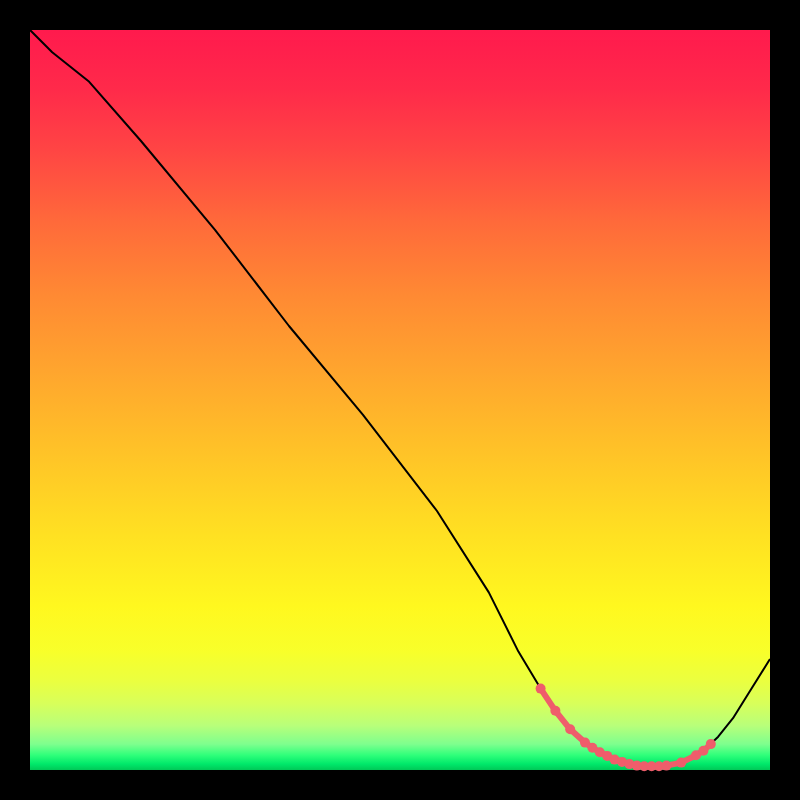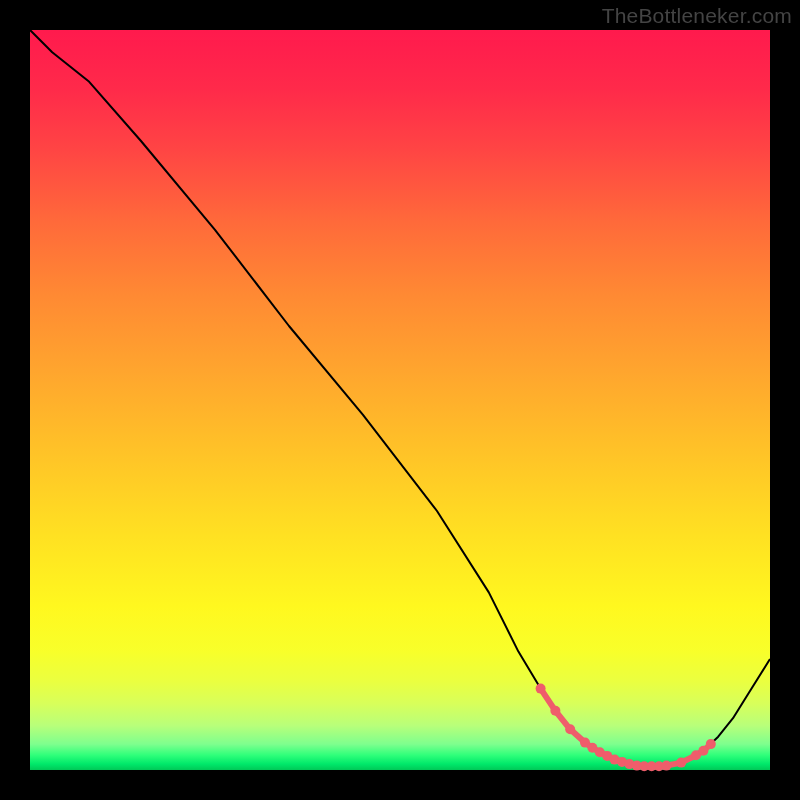--- a/index.html
+++ b/index.html
@@ -88,14 +88,13 @@
           <circle cx="621.6" cy="736.3" r="5" fill="#ef5d6b"></circle>
           <circle cx="629.0" cy="736.3" r="5" fill="#ef5d6b"></circle>
           <circle cx="636.4" cy="735.6" r="5" fill="#ef5d6b"></circle>
           <circle cx="651.2" cy="732.6" r="5" fill="#ef5d6b"></circle>
           <circle cx="666.0" cy="725.2" r="5" fill="#ef5d6b"></circle>
           <circle cx="673.4" cy="720.8" r="5" fill="#ef5d6b"></circle>
           <circle cx="680.8" cy="714.1" r="5" fill="#ef5d6b"></circle>
         </g>
     </svg>
   </div>
-  <div class="watermark">TheBottleneker.com</div>
 </div>
 
 </body></html>

